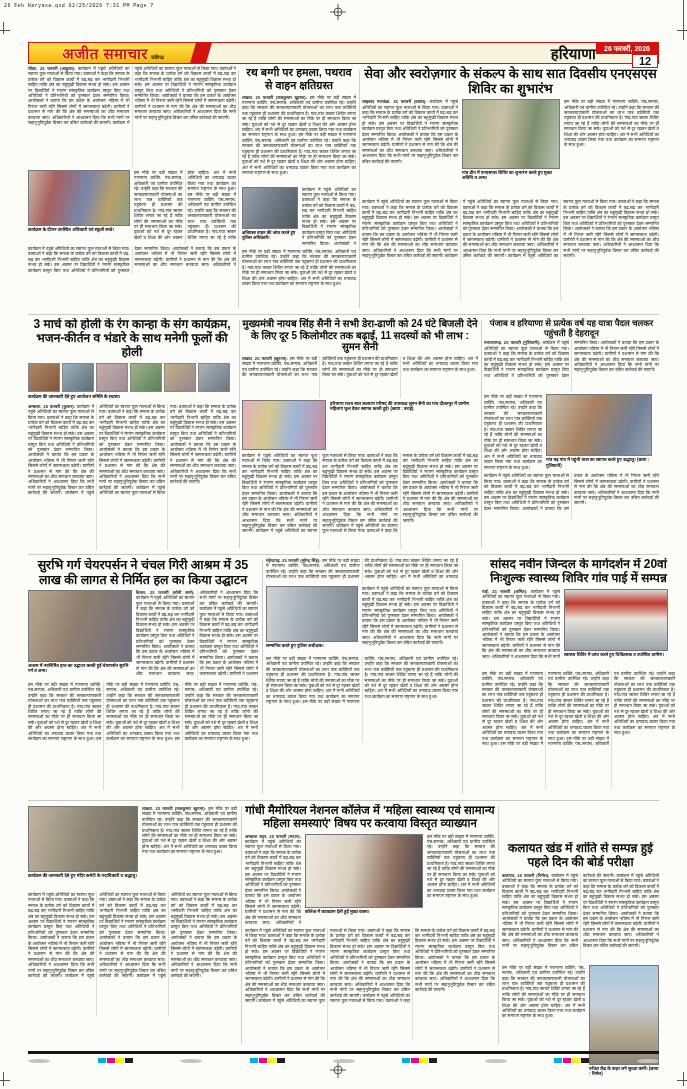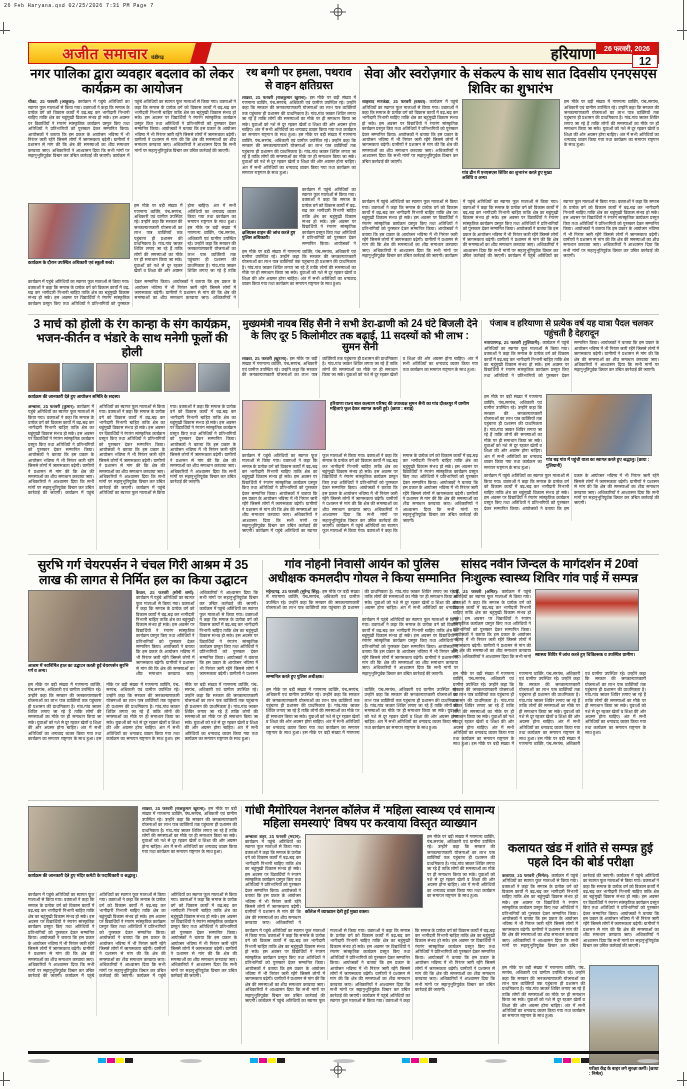--- a/index.html
+++ b/index.html
@@ -121,21 +121,20 @@
   <div class="vr" style="left:238px;top:70px;height:238px"></div>
   <div class="vr" style="left:359px;top:70px;height:238px"></div>
   <div class="vr" style="left:239px;top:320px;height:228px"></div>
   <div class="vr" style="left:481px;top:320px;height:228px"></div>
   <div class="vr" style="left:262px;top:560px;height:234px"></div>
   <div class="vr" style="left:462px;top:560px;height:234px"></div>
   <div class="vr" style="left:241px;top:806px;height:238px"></div>
   <div class="vr" style="left:498px;top:806px;height:238px"></div>
 
   <section class="art" style="left:28px;top:66px;width:208px;height:246px">
-    <h2 class="hl" style="font-size:13px">नगर पालिका द्वारा व्यवहार बदलाव को लेकर कार्यक्रम का आयोजन</h2>
     <div class="body" style="column-count:2;height:102px"><b class="dl">चीका, 25 फरवरी (आहूजा):</b> <span>कार्यक्रम में पहुंचे अतिथियों का स्वागत फूल मालाओं से किया गया। वक्ताओं ने कहा कि समाज के प्रत्येक वर्ग को विकास कार्यों में बढ़-चढ़ कर भागीदारी निभानी चाहिए ताकि क्षेत्र का चहुंमुखी विकास संभव हो सके। इस अवसर पर विद्यार्थियों ने रंगारंग सांस्कृतिक कार्यक्रम प्रस्तुत किए तथा अतिथियों ने प्रतिभागियों को पुरस्कार देकर सम्मानित किया। आयोजकों ने बताया कि इस प्रकार के आयोजन भविष्य में भी निरंतर जारी रहेंगे जिससे लोगों में जागरूकता बढ़ेगी। ग्रामीणों ने प्रशासन से मांग की कि क्षेत्र की समस्याओं का शीघ्र समाधान करवाया जाए। अधिकारियों ने आश्वासन दिया कि सभी मांगों पर सहानुभूतिपूर्वक विचार कर उचित कार्रवाई की जाएगी। कार्यक्रम में पहुंचे अतिथियों का स्वागत फूल मालाओं से किया गया। वक्ताओं ने कहा कि समाज के प्रत्येक वर्ग को विकास कार्यों में बढ़-चढ़ कर भागीदारी निभानी चाहिए ताकि क्षेत्र का चहुंमुखी विकास संभव हो सके। इस अवसर पर विद्यार्थियों ने रंगारंग सांस्कृतिक कार्यक्रम प्रस्तुत किए तथा अतिथियों ने प्रतिभागियों को पुरस्कार देकर सम्मानित किया। आयोजकों ने बताया कि इस प्रकार के आयोजन भविष्य में भी निरंतर जारी रहेंगे जिससे लोगों में जागरूकता बढ़ेगी। ग्रामीणों ने प्रशासन से मांग की कि क्षेत्र की समस्याओं का शीघ्र समाधान करवाया जाए। अधिकारियों ने आश्वासन दिया कि सभी मांगों पर सहानुभूतिपूर्वक विचार कर उचित कार्रवाई की जाएगी। </span></div>
     <div class="prow">
       <div>
         <div class="photo ph1" style="width:102px;height:56px"></div>
         <div class="cap" style="width:102px;height:16px">कार्यक्रम के दौरान उपस्थित अधिकारी एवं स्कूली बच्चे।</div>
       </div>
       <div class="body" style="column-count:2;flex:1;height:74px"><span>इस मौके पर बड़ी संख्या में गणमान्य व्यक्ति, पंच-सरपंच, अधिकारी एवं ग्रामीण उपस्थित रहे। उन्होंने कहा कि सरकार की जनकल्याणकारी योजनाओं का लाभ पात्र व्यक्तियों तक पहुंचाना ही प्रशासन की प्राथमिकता है। गांव-गांव जाकर शिविर लगाए जा रहे हैं ताकि लोगों की समस्याओं का मौके पर ही समाधान किया जा सके। युवाओं को नशे से दूर रहकर खेलों व शिक्षा की ओर अग्रसर होना चाहिए। अंत में सभी अतिथियों का धन्यवाद व्यक्त किया गया तथा कार्यक्रम का समापन राष्ट्रगान के साथ हुआ। इस मौके पर बड़ी संख्या में गणमान्य व्यक्ति, पंच-सरपंच, अधिकारी एवं ग्रामीण उपस्थित रहे। उन्होंने कहा कि सरकार की जनकल्याणकारी योजनाओं का लाभ पात्र व्यक्तियों तक पहुंचाना ही प्रशासन की प्राथमिकता है। गांव-गांव जाकर शिविर लगाए जा रहे हैं ताकि लोगों की समस्याओं का मौके पर ही समाधान किया जा सके। युवाओं को नशे से दूर रहकर खेलों व शिक्षा की ओर अग्रसर होना चाहिए। अंत में सभी अतिथियों का धन्यवाद व्यक्त किया गया तथा कार्यक्रम का समापन राष्ट्रगान के साथ हुआ। </span></div>
     </div>
     <div class="body" style="column-count:2;height:28px"><span>कार्यक्रम में पहुंचे अतिथियों का स्वागत फूल मालाओं से किया गया। वक्ताओं ने कहा कि समाज के प्रत्येक वर्ग को विकास कार्यों में बढ़-चढ़ कर भागीदारी निभानी चाहिए ताकि क्षेत्र का चहुंमुखी विकास संभव हो सके। इस अवसर पर विद्यार्थियों ने रंगारंग सांस्कृतिक कार्यक्रम प्रस्तुत किए तथा अतिथियों ने प्रतिभागियों को पुरस्कार देकर सम्मानित किया। आयोजकों ने बताया कि इस प्रकार के आयोजन भविष्य में भी निरंतर जारी रहेंगे जिससे लोगों में जागरूकता बढ़ेगी। ग्रामीणों ने प्रशासन से मांग की कि क्षेत्र की समस्याओं का शीघ्र समाधान करवाया जाए। अधिकारियों ने आश्वासन दिया कि सभी मांगों पर सहानुभूतिपूर्वक विचार कर उचित कार्रवाई की जाएगी। </span></div>
   </section>
@@ -209,33 +208,32 @@
       <div>
         <div class="photo ph7" style="width:104px;height:72px"></div>
         <div class="cap" style="width:104px;height:16px">आश्रम में नवनिर्मित हाल का उद्घाटन करती हुईं चेयरपर्सन सुरभि गर्ग व अन्य।</div>
       </div>
       <div class="body" style="column-count:2;flex:1;height:90px"><b class="dl">कैथल, 25 फरवरी (सोनी शर्मा):</b> <span>कार्यक्रम में पहुंचे अतिथियों का स्वागत फूल मालाओं से किया गया। वक्ताओं ने कहा कि समाज के प्रत्येक वर्ग को विकास कार्यों में बढ़-चढ़ कर भागीदारी निभानी चाहिए ताकि क्षेत्र का चहुंमुखी विकास संभव हो सके। इस अवसर पर विद्यार्थियों ने रंगारंग सांस्कृतिक कार्यक्रम प्रस्तुत किए तथा अतिथियों ने प्रतिभागियों को पुरस्कार देकर सम्मानित किया। आयोजकों ने बताया कि इस प्रकार के आयोजन भविष्य में भी निरंतर जारी रहेंगे जिससे लोगों में जागरूकता बढ़ेगी। ग्रामीणों ने प्रशासन से मांग की कि क्षेत्र की समस्याओं का शीघ्र समाधान करवाया जाए। अधिकारियों ने आश्वासन दिया कि सभी मांगों पर सहानुभूतिपूर्वक विचार कर उचित कार्रवाई की जाएगी। कार्यक्रम में पहुंचे अतिथियों का स्वागत फूल मालाओं से किया गया। वक्ताओं ने कहा कि समाज के प्रत्येक वर्ग को विकास कार्यों में बढ़-चढ़ कर भागीदारी निभानी चाहिए ताकि क्षेत्र का चहुंमुखी विकास संभव हो सके। इस अवसर पर विद्यार्थियों ने रंगारंग सांस्कृतिक कार्यक्रम प्रस्तुत किए तथा अतिथियों ने प्रतिभागियों को पुरस्कार देकर सम्मानित किया। आयोजकों ने बताया कि इस प्रकार के आयोजन भविष्य में भी निरंतर जारी रहेंगे जिससे लोगों में जागरूकता बढ़ेगी। ग्रामीणों ने प्रशासन से मांग की कि क्षेत्र की समस्याओं का शीघ्र समाधान करवाया जाए। अधिकारियों ने आश्वासन दिया कि सभी मांगों पर सहानुभूतिपूर्वक विचार कर उचित कार्रवाई की जाएगी। </span></div>
     </div>
     <div class="body" style="column-count:3;height:108px"><span>इस मौके पर बड़ी संख्या में गणमान्य व्यक्ति, पंच-सरपंच, अधिकारी एवं ग्रामीण उपस्थित रहे। उन्होंने कहा कि सरकार की जनकल्याणकारी योजनाओं का लाभ पात्र व्यक्तियों तक पहुंचाना ही प्रशासन की प्राथमिकता है। गांव-गांव जाकर शिविर लगाए जा रहे हैं ताकि लोगों की समस्याओं का मौके पर ही समाधान किया जा सके। युवाओं को नशे से दूर रहकर खेलों व शिक्षा की ओर अग्रसर होना चाहिए। अंत में सभी अतिथियों का धन्यवाद व्यक्त किया गया तथा कार्यक्रम का समापन राष्ट्रगान के साथ हुआ। इस मौके पर बड़ी संख्या में गणमान्य व्यक्ति, पंच-सरपंच, अधिकारी एवं ग्रामीण उपस्थित रहे। उन्होंने कहा कि सरकार की जनकल्याणकारी योजनाओं का लाभ पात्र व्यक्तियों तक पहुंचाना ही प्रशासन की प्राथमिकता है। गांव-गांव जाकर शिविर लगाए जा रहे हैं ताकि लोगों की समस्याओं का मौके पर ही समाधान किया जा सके। युवाओं को नशे से दूर रहकर खेलों व शिक्षा की ओर अग्रसर होना चाहिए। अंत में सभी अतिथियों का धन्यवाद व्यक्त किया गया तथा कार्यक्रम का समापन राष्ट्रगान के साथ हुआ। इस मौके पर बड़ी संख्या में गणमान्य व्यक्ति, पंच-सरपंच, अधिकारी एवं ग्रामीण उपस्थित रहे। उन्होंने कहा कि सरकार की जनकल्याणकारी योजनाओं का लाभ पात्र व्यक्तियों तक पहुंचाना ही प्रशासन की प्राथमिकता है। गांव-गांव जाकर शिविर लगाए जा रहे हैं ताकि लोगों की समस्याओं का मौके पर ही समाधान किया जा सके। युवाओं को नशे से दूर रहकर खेलों व शिक्षा की ओर अग्रसर होना चाहिए। अंत में सभी अतिथियों का धन्यवाद व्यक्त किया गया तथा कार्यक्रम का समापन राष्ट्रगान के साथ हुआ। </span></div>
   </section>
 
   <section class="art" style="left:266px;top:558px;width:192px;height:240px">
-    <h2 class="hl" style="font-size:12px">गांव नोहनी निवासी आर्यन को पुलिस अधीक्षक कमलदीप गोयल ने किया सम्मानित</h2>
     <div class="body" style="column-count:2;height:26px"><b class="dl">महेन्द्रगढ़, 25 फरवरी (सुरेन्द्र सिंह):</b> <span>इस मौके पर बड़ी संख्या में गणमान्य व्यक्ति, पंच-सरपंच, अधिकारी एवं ग्रामीण उपस्थित रहे। उन्होंने कहा कि सरकार की जनकल्याणकारी योजनाओं का लाभ पात्र व्यक्तियों तक पहुंचाना ही प्रशासन की प्राथमिकता है। गांव-गांव जाकर शिविर लगाए जा रहे हैं ताकि लोगों की समस्याओं का मौके पर ही समाधान किया जा सके। युवाओं को नशे से दूर रहकर खेलों व शिक्षा की ओर अग्रसर होना चाहिए। अंत में सभी अतिथियों का धन्यवाद व्यक्त किया गया तथा कार्यक्रम का समापन राष्ट्रगान के साथ हुआ। </span></div>
     <div class="prow">
       <div>
         <div class="photo ph8" style="width:92px;height:56px"></div>
         <div class="cap" style="width:92px;height:10px">सम्मानित करते हुए पुलिस अधीक्षक।</div>
       </div>
       <div class="body" style="column-count:1;flex:1;height:68px"><span>कार्यक्रम में पहुंचे अतिथियों का स्वागत फूल मालाओं से किया गया। वक्ताओं ने कहा कि समाज के प्रत्येक वर्ग को विकास कार्यों में बढ़-चढ़ कर भागीदारी निभानी चाहिए ताकि क्षेत्र का चहुंमुखी विकास संभव हो सके। इस अवसर पर विद्यार्थियों ने रंगारंग सांस्कृतिक कार्यक्रम प्रस्तुत किए तथा अतिथियों ने प्रतिभागियों को पुरस्कार देकर सम्मानित किया। आयोजकों ने बताया कि इस प्रकार के आयोजन भविष्य में भी निरंतर जारी रहेंगे जिससे लोगों में जागरूकता बढ़ेगी। ग्रामीणों ने प्रशासन से मांग की कि क्षेत्र की समस्याओं का शीघ्र समाधान करवाया जाए। अधिकारियों ने आश्वासन दिया कि सभी मांगों पर सहानुभूतिपूर्वक विचार कर उचित कार्रवाई की जाएगी। </span></div>
     </div>
     <div class="body" style="column-count:2;height:86px"><span>इस मौके पर बड़ी संख्या में गणमान्य व्यक्ति, पंच-सरपंच, अधिकारी एवं ग्रामीण उपस्थित रहे। उन्होंने कहा कि सरकार की जनकल्याणकारी योजनाओं का लाभ पात्र व्यक्तियों तक पहुंचाना ही प्रशासन की प्राथमिकता है। गांव-गांव जाकर शिविर लगाए जा रहे हैं ताकि लोगों की समस्याओं का मौके पर ही समाधान किया जा सके। युवाओं को नशे से दूर रहकर खेलों व शिक्षा की ओर अग्रसर होना चाहिए। अंत में सभी अतिथियों का धन्यवाद व्यक्त किया गया तथा कार्यक्रम का समापन राष्ट्रगान के साथ हुआ। इस मौके पर बड़ी संख्या में गणमान्य व्यक्ति, पंच-सरपंच, अधिकारी एवं ग्रामीण उपस्थित रहे। उन्होंने कहा कि सरकार की जनकल्याणकारी योजनाओं का लाभ पात्र व्यक्तियों तक पहुंचाना ही प्रशासन की प्राथमिकता है। गांव-गांव जाकर शिविर लगाए जा रहे हैं ताकि लोगों की समस्याओं का मौके पर ही समाधान किया जा सके। युवाओं को नशे से दूर रहकर खेलों व शिक्षा की ओर अग्रसर होना चाहिए। अंत में सभी अतिथियों का धन्यवाद व्यक्त किया गया तथा कार्यक्रम का समापन राष्ट्रगान के साथ हुआ। </span></div>
   </section>
 
-  <section class="art" style="left:453px;top:558px;width:193px;height:240px">
+  <section class="art" style="left:482px;top:558px;width:193px;height:240px">
     <h2 class="hl" style="font-size:12px">सांसद नवीन जिन्दल के मार्गदर्शन में 20वां निःशुल्क स्वास्थ्य शिविर गांव पाई में सम्पन्न</h2>
     <div class="prow">
       <div class="body" style="column-count:1;width:78px;height:80px"><b class="dl">पाई, 25 फरवरी (अमित):</b> <span>कार्यक्रम में पहुंचे अतिथियों का स्वागत फूल मालाओं से किया गया। वक्ताओं ने कहा कि समाज के प्रत्येक वर्ग को विकास कार्यों में बढ़-चढ़ कर भागीदारी निभानी चाहिए ताकि क्षेत्र का चहुंमुखी विकास संभव हो सके। इस अवसर पर विद्यार्थियों ने रंगारंग सांस्कृतिक कार्यक्रम प्रस्तुत किए तथा अतिथियों ने प्रतिभागियों को पुरस्कार देकर सम्मानित किया। आयोजकों ने बताया कि इस प्रकार के आयोजन भविष्य में भी निरंतर जारी रहेंगे जिससे लोगों में जागरूकता बढ़ेगी। ग्रामीणों ने प्रशासन से मांग की कि क्षेत्र की समस्याओं का शीघ्र समाधान करवाया जाए। अधिकारियों ने आश्वासन दिया कि सभी मांगों पर सहानुभूतिपूर्वक विचार कर उचित कार्रवाई की जाएगी। </span></div>
       <div>
         <div class="photo ph9" style="width:104px;height:62px"></div>
         <div class="cap" style="width:104px;height:16px">स्वास्थ्य शिविर में जांच करते हुए चिकित्सक व उपस्थित ग्रामीण।</div>
       </div>
     </div>
     <div class="body" style="column-count:3;height:118px"><span>इस मौके पर बड़ी संख्या में गणमान्य व्यक्ति, पंच-सरपंच, अधिकारी एवं ग्रामीण उपस्थित रहे। उन्होंने कहा कि सरकार की जनकल्याणकारी योजनाओं का लाभ पात्र व्यक्तियों तक पहुंचाना ही प्रशासन की प्राथमिकता है। गांव-गांव जाकर शिविर लगाए जा रहे हैं ताकि लोगों की समस्याओं का मौके पर ही समाधान किया जा सके। युवाओं को नशे से दूर रहकर खेलों व शिक्षा की ओर अग्रसर होना चाहिए। अंत में सभी अतिथियों का धन्यवाद व्यक्त किया गया तथा कार्यक्रम का समापन राष्ट्रगान के साथ हुआ। इस मौके पर बड़ी संख्या में गणमान्य व्यक्ति, पंच-सरपंच, अधिकारी एवं ग्रामीण उपस्थित रहे। उन्होंने कहा कि सरकार की जनकल्याणकारी योजनाओं का लाभ पात्र व्यक्तियों तक पहुंचाना ही प्रशासन की प्राथमिकता है। गांव-गांव जाकर शिविर लगाए जा रहे हैं ताकि लोगों की समस्याओं का मौके पर ही समाधान किया जा सके। युवाओं को नशे से दूर रहकर खेलों व शिक्षा की ओर अग्रसर होना चाहिए। अंत में सभी अतिथियों का धन्यवाद व्यक्त किया गया तथा कार्यक्रम का समापन राष्ट्रगान के साथ हुआ। इस मौके पर बड़ी संख्या में गणमान्य व्यक्ति, पंच-सरपंच, अधिकारी एवं ग्रामीण उपस्थित रहे। उन्होंने कहा कि सरकार की जनकल्याणकारी योजनाओं का लाभ पात्र व्यक्तियों तक पहुंचाना ही प्रशासन की प्राथमिकता है। गांव-गांव जाकर शिविर लगाए जा रहे हैं ताकि लोगों की समस्याओं का मौके पर ही समाधान किया जा सके। युवाओं को नशे से दूर रहकर खेलों व शिक्षा की ओर अग्रसर होना चाहिए। अंत में सभी अतिथियों का धन्यवाद व्यक्त किया गया तथा कार्यक्रम का समापन राष्ट्रगान के साथ हुआ। </span></div>
   </section>

